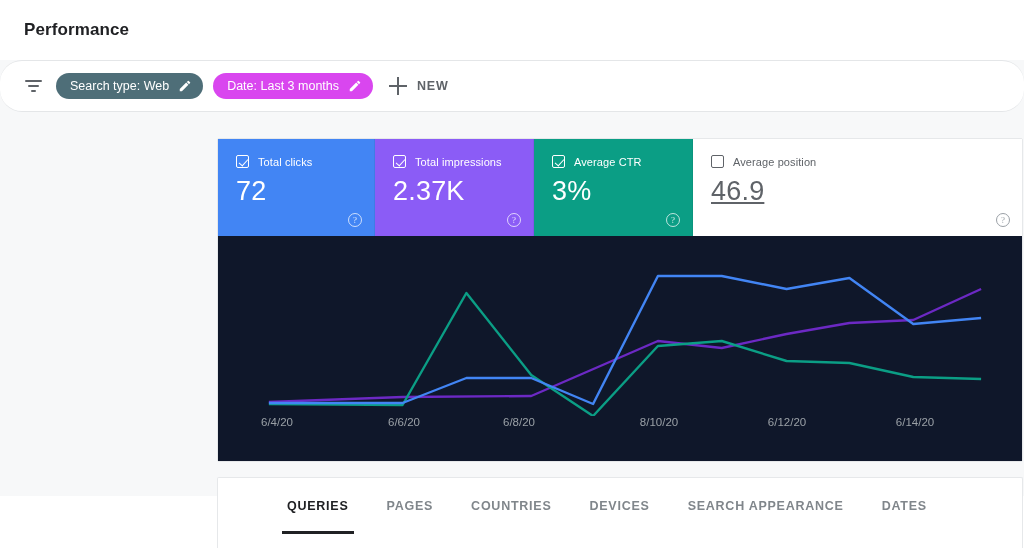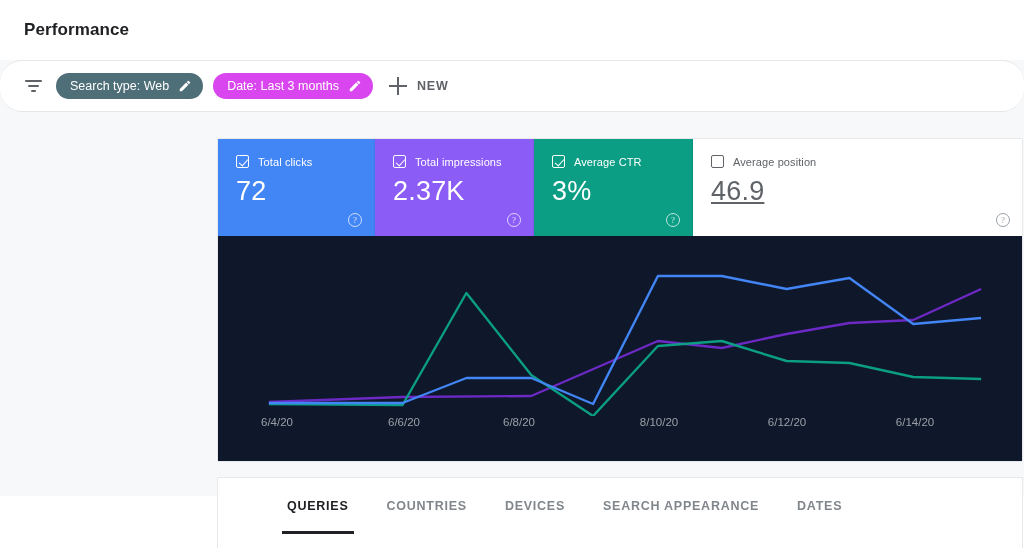--- a/index.html
+++ b/index.html
@@ -348,20 +348,23 @@
         </div>
     </div>
   </div>
 
   <div class="tabs-panel">
     <div class="tabs" id="tabs-container">
         <div class="tab active">
           <span>QUERIES</span>
         </div>
         <div class="tab">
+          <span>PAGES</span>
+        </div>
+        <div class="tab">
           <span>COUNTRIES</span>
         </div>
         <div class="tab">
           <span>DEVICES</span>
         </div>
         <div class="tab">
           <span>SEARCH APPEARANCE</span>
         </div>
         <div class="tab">
           <span>DATES</span>

